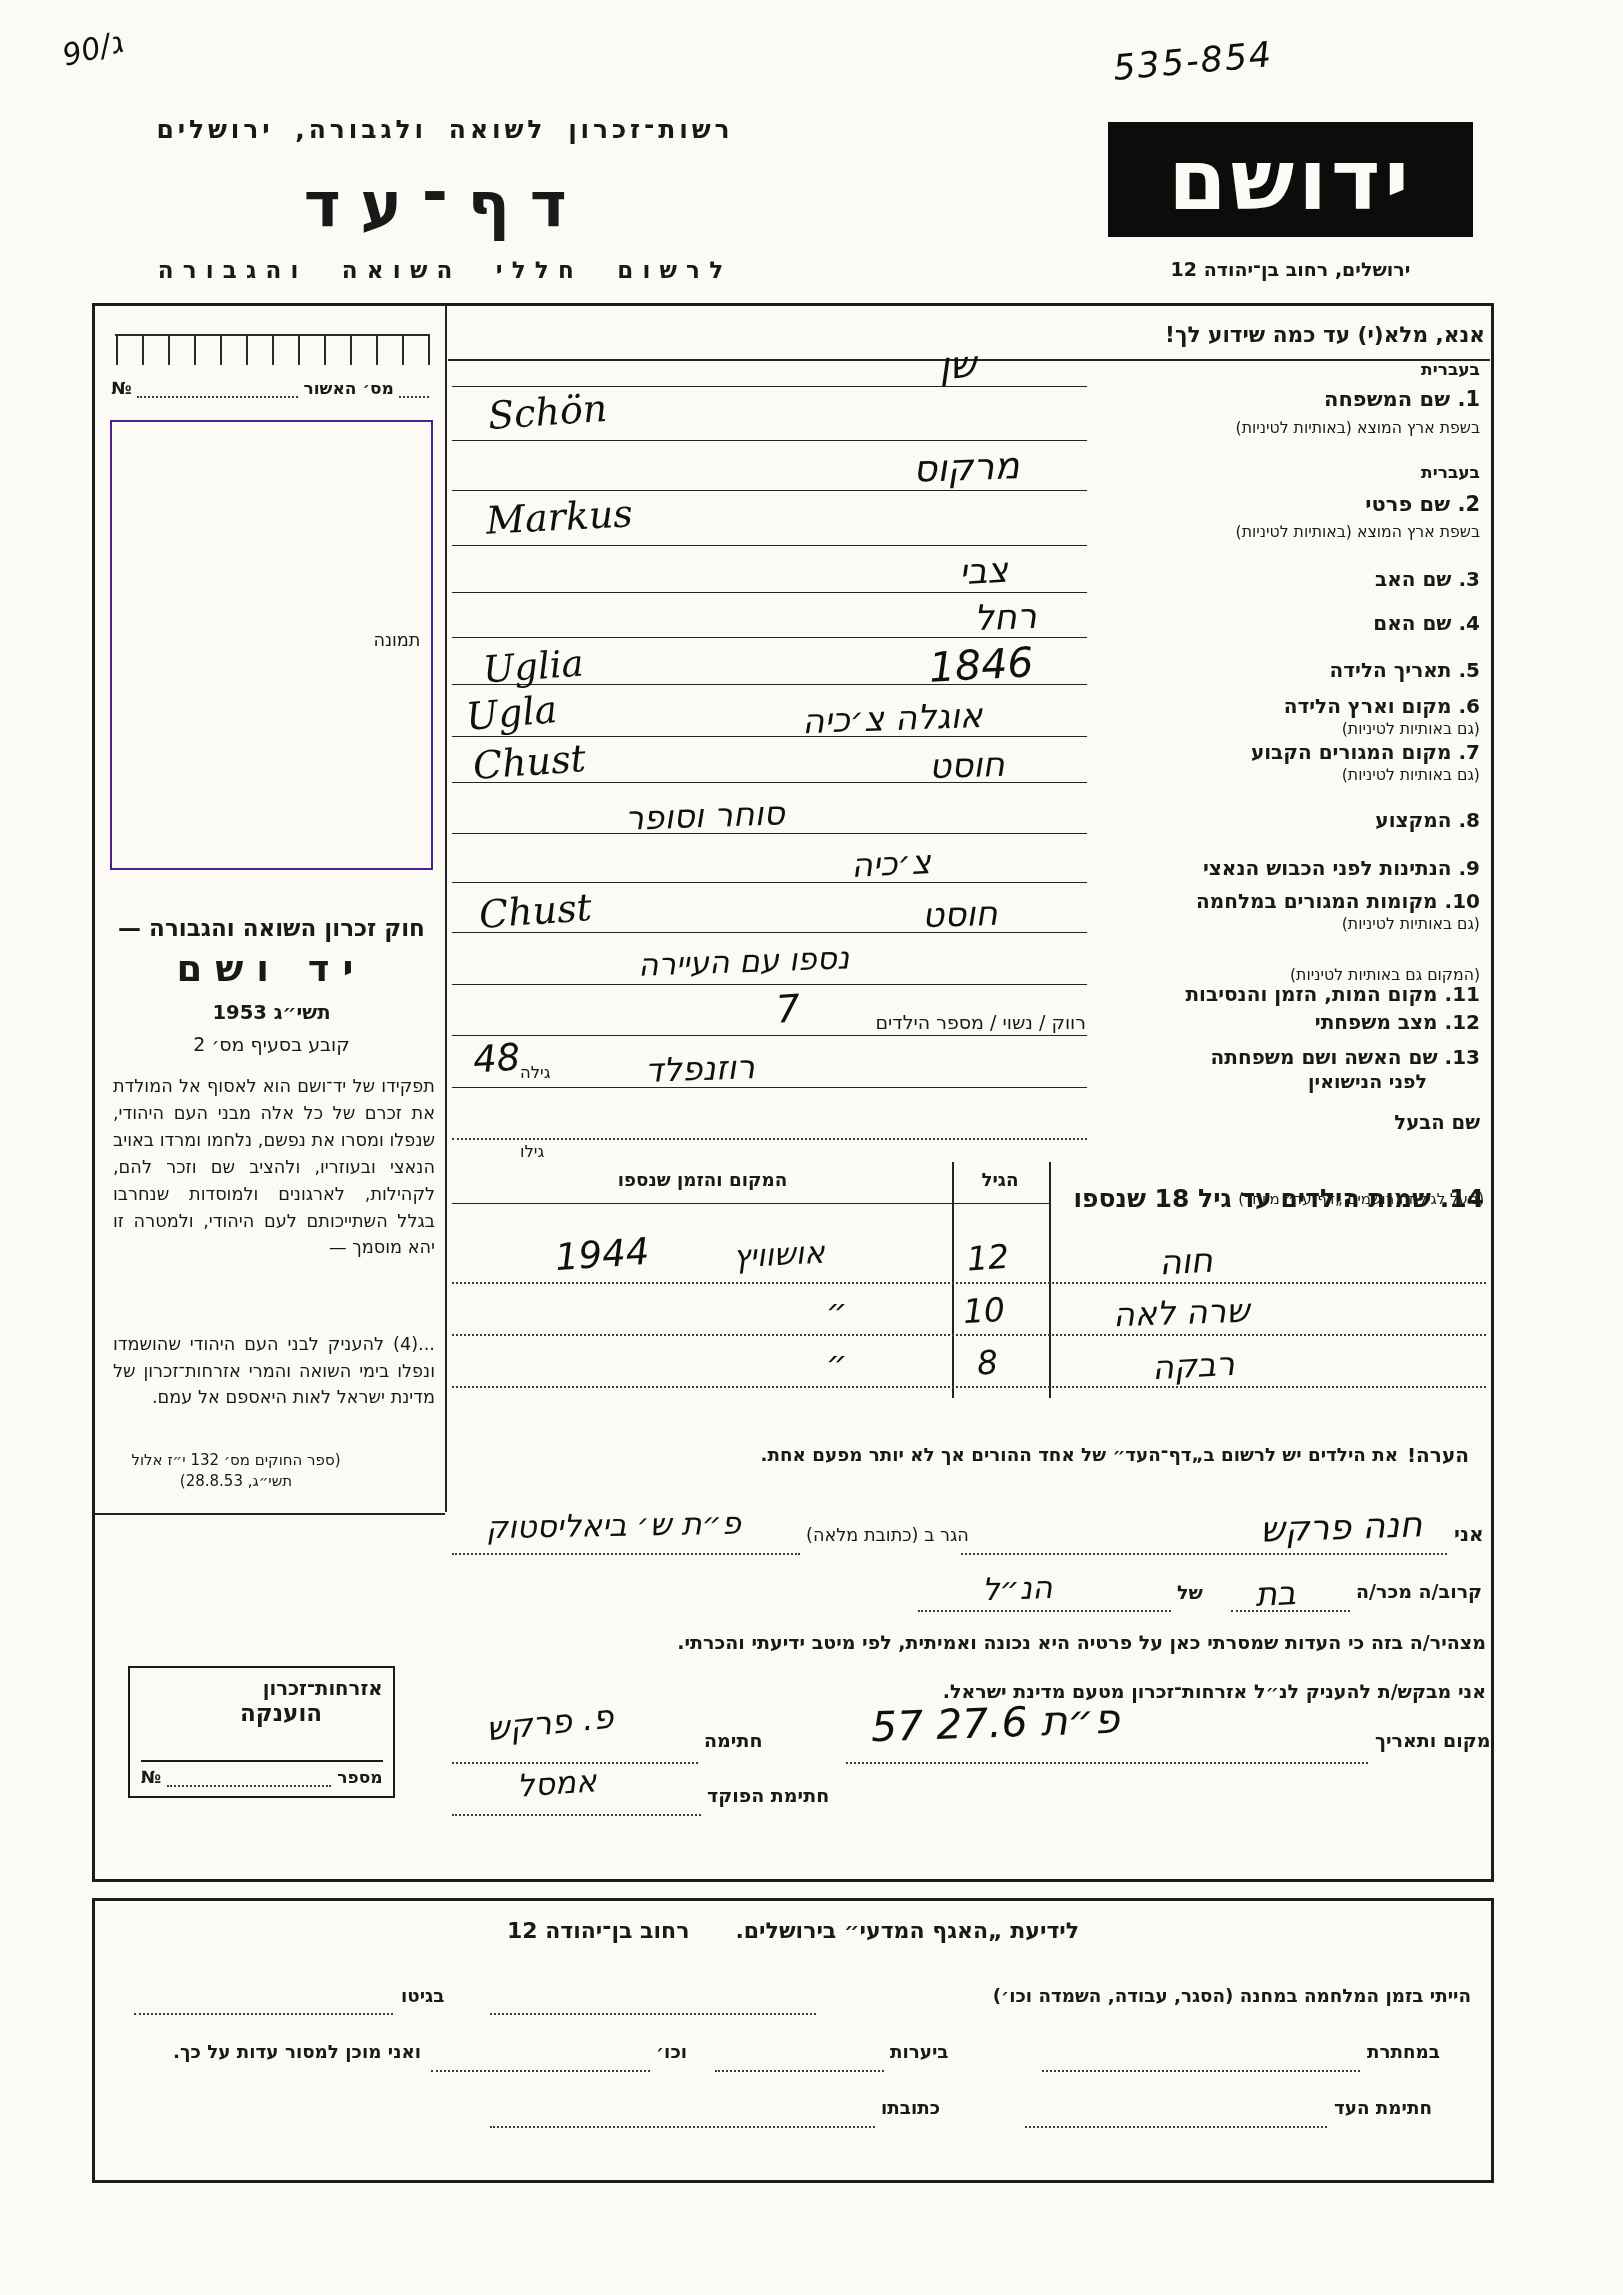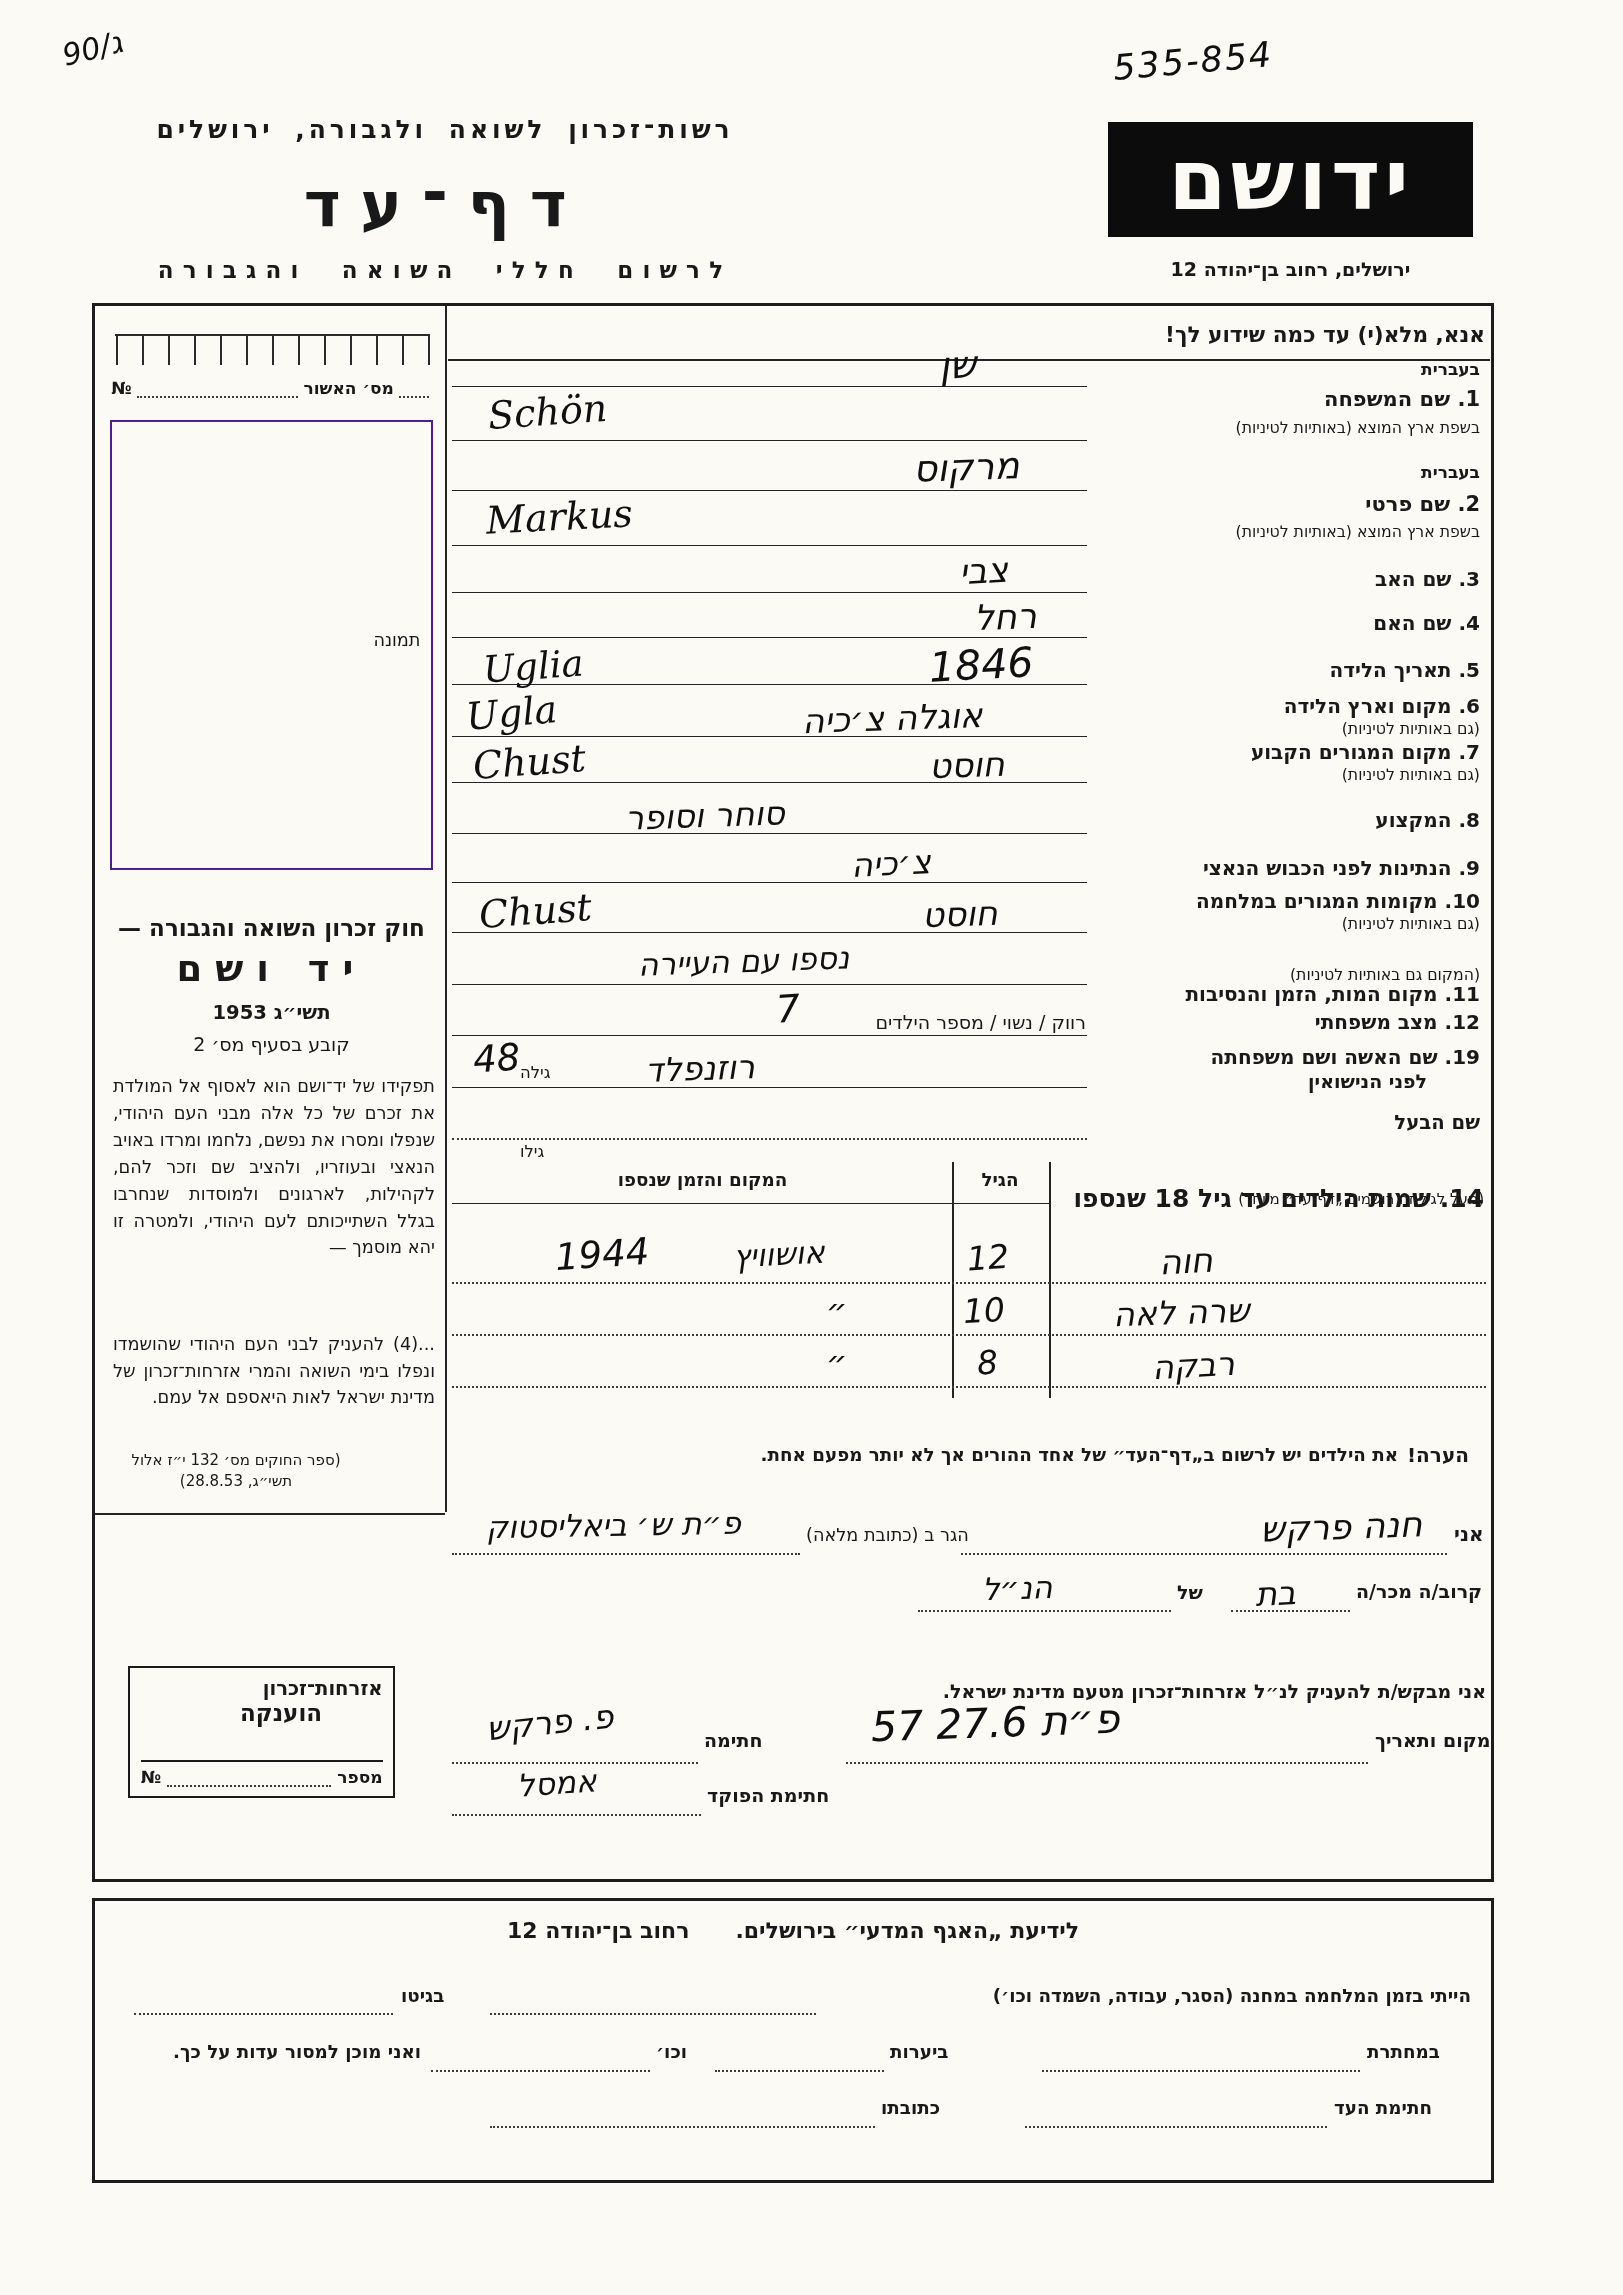--- a/index.html
+++ b/index.html
@@ -142,21 +142,21 @@
   <div class="lbl rt" style="left:1087px; top:982px; width:393px;">11. מקום המות, הזמן והנסיבות</div>
   <div class="sub rt" style="left:1087px; top:965px; width:393px;">(המקום גם באותיות לטיניות)</div>
   <div class="hw" style="left:638px; top:943px; font-size:31px; transform:rotate(-2deg);">נספו עם העיירה</div>
 
   <div class="hline thin" style="left:452px; top:1035px; width:635px;"></div>
   <div class="lbl rt" style="left:1087px; top:1010px; width:393px;">12. מצב משפחתי</div>
   <div class="lbl rt" style="left:808px; top:1011px; width:278px; font-size:19px; font-weight:normal;">רווק / נשוי / מספר הילדים</div>
   <div class="hw" style="left:776px; top:987px; font-size:38px; transform:rotate(-4deg);">7</div>
 
   <div class="hline thin" style="left:452px; top:1087px; width:635px;"></div>
-  <div class="lbl rt" style="left:1087px; top:1045px; width:393px;">19. שם האשה ושם משפחתה</div>
+  <div class="lbl rt" style="left:1087px; top:1045px; width:393px;">13. שם האשה ושם משפחתה</div>
   <div class="lbl rt" style="left:1087px; top:1070px; width:340px; font-size:19px;">לפני הנישואין</div>
   <div class="hw" style="left:645px; top:1049px; font-size:33px; transform:rotate(-2deg);">רוזנפלד</div>
   <div class="sub" style="left:520px; top:1063px; font-size:16.4px;">גילה</div>
   <div class="hw" style="left:473px; top:1037px; font-size:37px; transform:rotate(-4deg);">48</div>
 
   <div class="dotline" style="left:452px; top:1138px; width:635px;"></div>
   <div class="lbl rt" style="left:1087px; top:1111px; width:393px; font-size:19.6px;">שם הבעל</div>
   <div class="sub" style="left:520px; top:1142px; font-size:16.4px;">גילו</div>
 
   <div class="vline" style="left:952px; top:1162px; height:236px;"></div>
@@ -194,20 +194,21 @@
   <div class="dotline" style="left:452px; top:1553px; width:348px;"></div>
   <div class="hw" style="left:486px; top:1507px; font-size:31px; transform:rotate(-1deg);">פ״ת ש׳ ביאליסטוק</div>
 
   <div class="abs b nw" style="left:1356px; top:1580px; font-size:19px;">קרוב/ה מכר/ה</div>
   <div class="dotline" style="left:1231px; top:1610px; width:119px;"></div>
   <div class="hw" style="left:1255px; top:1574px; font-size:33px; transform:rotate(-3deg);">בת</div>
   <div class="abs b" style="left:1177px; top:1581px; font-size:19px;">של</div>
   <div class="dotline" style="left:918px; top:1610px; width:253px;"></div>
   <div class="hw" style="left:982px; top:1570px; font-size:31px; transform:rotate(-2deg);">הנ״ל</div>
 
+  <div class="abs rt b nw" style="left:452px; top:1631px; width:1034px; font-size:19px;">מצהיר/ה בזה כי העדות שמסרתי כאן על פרטיה היא נכונה ואמיתית, לפי מיטב ידיעתי והכרתי.</div>
   <div class="abs rt b nw" style="left:452px; top:1680px; width:1034px; font-size:19px;">אני מבקש/ת להעניק לנ״ל אזרחות־זכרון מטעם מדינת ישראל.</div>
 
   <div class="abs b nw" style="left:1375px; top:1729px; font-size:19px;">מקום ותאריך</div>
   <div class="dotline" style="left:846px; top:1762px; width:522px;"></div>
   <div class="hw" style="left:871px; top:1699px; font-size:41px; transform:rotate(-2deg);">פ״ת 27.6 57</div>
   <div class="abs b nw" style="left:704px; top:1729px; font-size:19px;">חתימה</div>
   <div class="dotline" style="left:452px; top:1762px; width:246px;"></div>
   <div class="hw" style="left:486px; top:1703px; font-size:33px; transform:rotate(-6deg);">פ. פרקש</div>
 
   <div class="abs b nw" style="left:707px; top:1784px; font-size:19px;">חתימת הפוקד</div>

